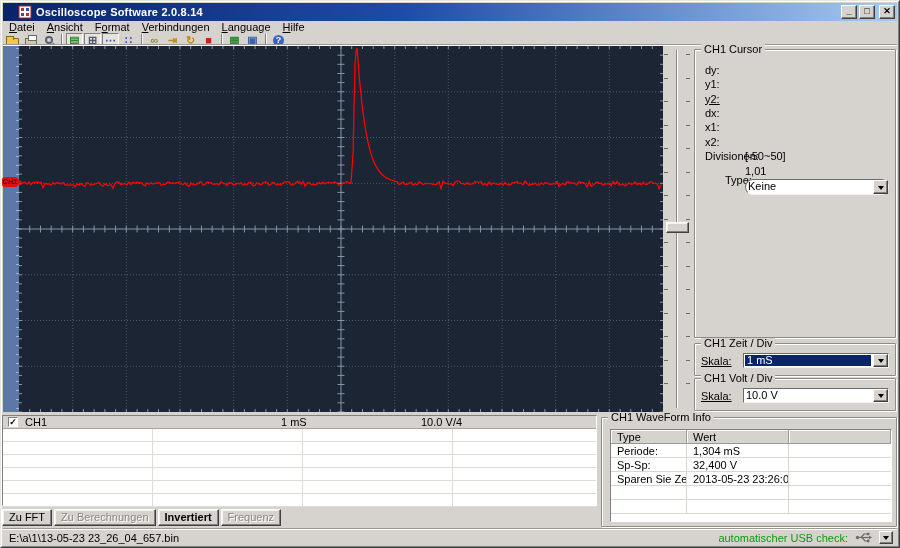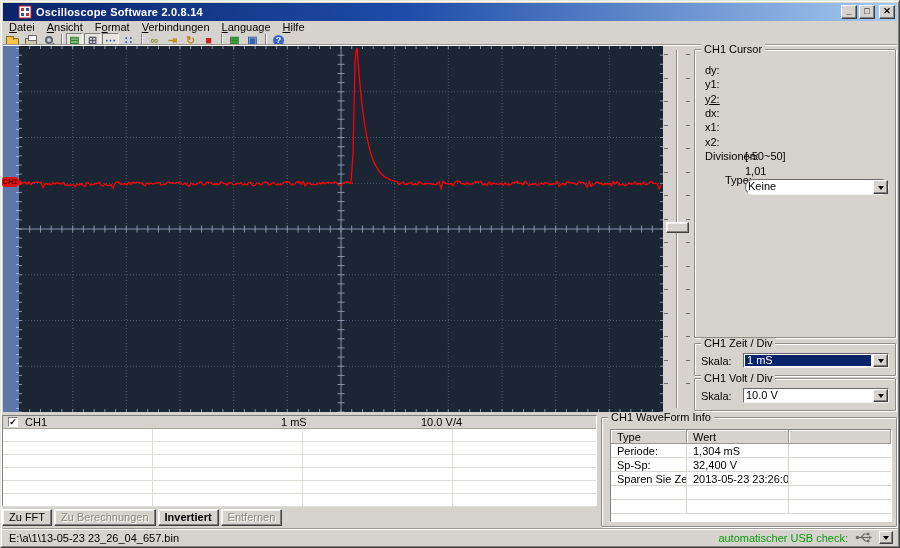--- a/index.html
+++ b/index.html
@@ -78,21 +78,21 @@
 
   .combo { position:absolute; background:#fff; border:1px solid; border-color:#6a6a6a #f4f2ee #f4f2ee #6a6a6a; }
   .combo .val { position:absolute; left:2px; top:1px; right:17px; bottom:1px; font-size:11px; line-height:11px; white-space:nowrap; overflow:hidden; }
   .combo.selected .val { left:1px; top:1px; background:#0a246a; color:#fff; padding-left:2px; }
   .combo .dbtn { position:absolute; right:0; top:0; bottom:0; width:15px; background:#d6d3ce;
     border:1px solid; border-color:#fff #404040 #404040 #fff; box-shadow:inset -1px -1px 0 #808080;
     display:flex; align-items:center; justify-content:center; }
   .combo .dbtn::after { content:""; border:3px solid transparent; border-top:4px solid #000; margin-top:4px; }
   .combo-type { left:50px; top:129px; width:144px; height:16px;border-radius:8px; }
   .combo-row  { left:48px; top:9px;  width:146px; height:15px; }
-  .skala { position:absolute; left:6px; top:11px; }
+  .skala { position:absolute; left:6px; top:11px;text-decoration:underline; }
 
   
   .chanlist { position:absolute; left:2px; top:415px; width:595px; height:91px; background:#fff;
     border:1px solid; border-color:#808080 #fff #fff #808080; }
   .cl-header { position:absolute; left:0; right:0; top:0; height:13px; background:#d6d3ce; border-bottom:1px solid #a8a49c; }
   .cl-check { position:absolute; left:5px; top:1px; width:10px; height:10px; background:#fff;
     border:1px solid; border-color:#808080 #fff #fff #808080; font-size:9px; line-height:9px; text-align:center; font-weight:bold; }
   .cl-ch { position:absolute; left:22px; top:0; line-height:13px; }
   .cl-time { position:absolute; left:278px; top:0; line-height:13px; }
   .cl-volt { position:absolute; left:418px; top:0; line-height:13px; }
@@ -626,21 +626,21 @@
         <div class="c c3"></div>
         <div class="c c4"></div>
       </div>
     </div>
 </div>
 
 <div class="btnrow">
   <div class="pbtn">Zu FFT</div>
   <div class="pbtn disabled">Zu Berechnungen</div>
   <div class="pbtn bold">Invertiert</div>
-  <div class="pbtn disabled">Entfernen</div>
+  <div class="pbtn disabled">Frequenz</div>
 </div>
 
 <div class="group g-info">
   <span class="legend">CH1 WaveForm Info</span>
   <div class="itable" id="itable">
       <div class="itrow head">
         <div class="c c1">Type</div>
         <div class="c c2">Wert</div>
         <div class="c c3"></div>
       </div>

